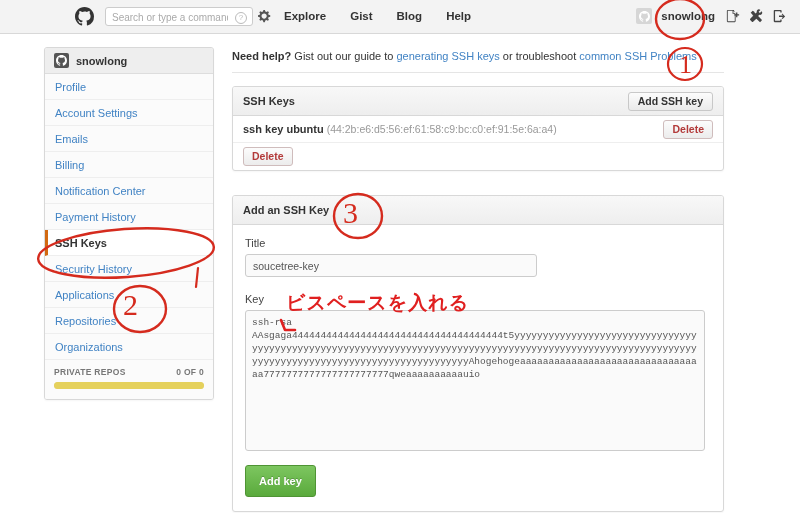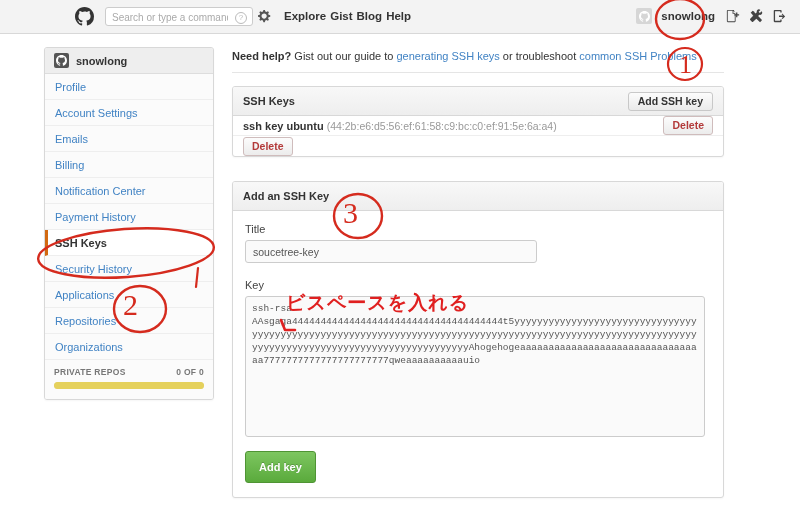--- a/index.html
+++ b/index.html
@@ -74,21 +74,21 @@
   .gear-btn {
     position: absolute;
     left: 258px; top: 9px;
     width: 14px; height: 14px;
     color: #555;
   }
   .nav-links {
     position: absolute;
     left: 284px; top: 10px;
     display: flex;
-    gap: 4px;
+    gap: 24px;
     text-align: right;
   }
   .nav-links a {
     color: #333;
     text-decoration: none;
     font-size: 11.5px;
     font-weight: bold;
   }
   .user-area {
     position: absolute;
@@ -244,21 +244,21 @@
     border: 1px solid #c8c8c8;
     border-radius: 3px;
     font-family: "Liberation Sans", sans-serif;
     font-size: 10.5px;
     font-weight: bold;
     color: #333;
     cursor: pointer;
     line-height: 17px;
   }
   .key-row {
-    height: 20px;
+    height: 27px;
     display: flex;
     align-items: center;
     justify-content: space-between;
     padding: 0 10px;
     border-bottom: 1px solid #eeeeee;
     box-sizing: border-box;
   }
   .key-row:last-child { border-bottom: 0; }
   .key-name {
     font-size: 11px;

